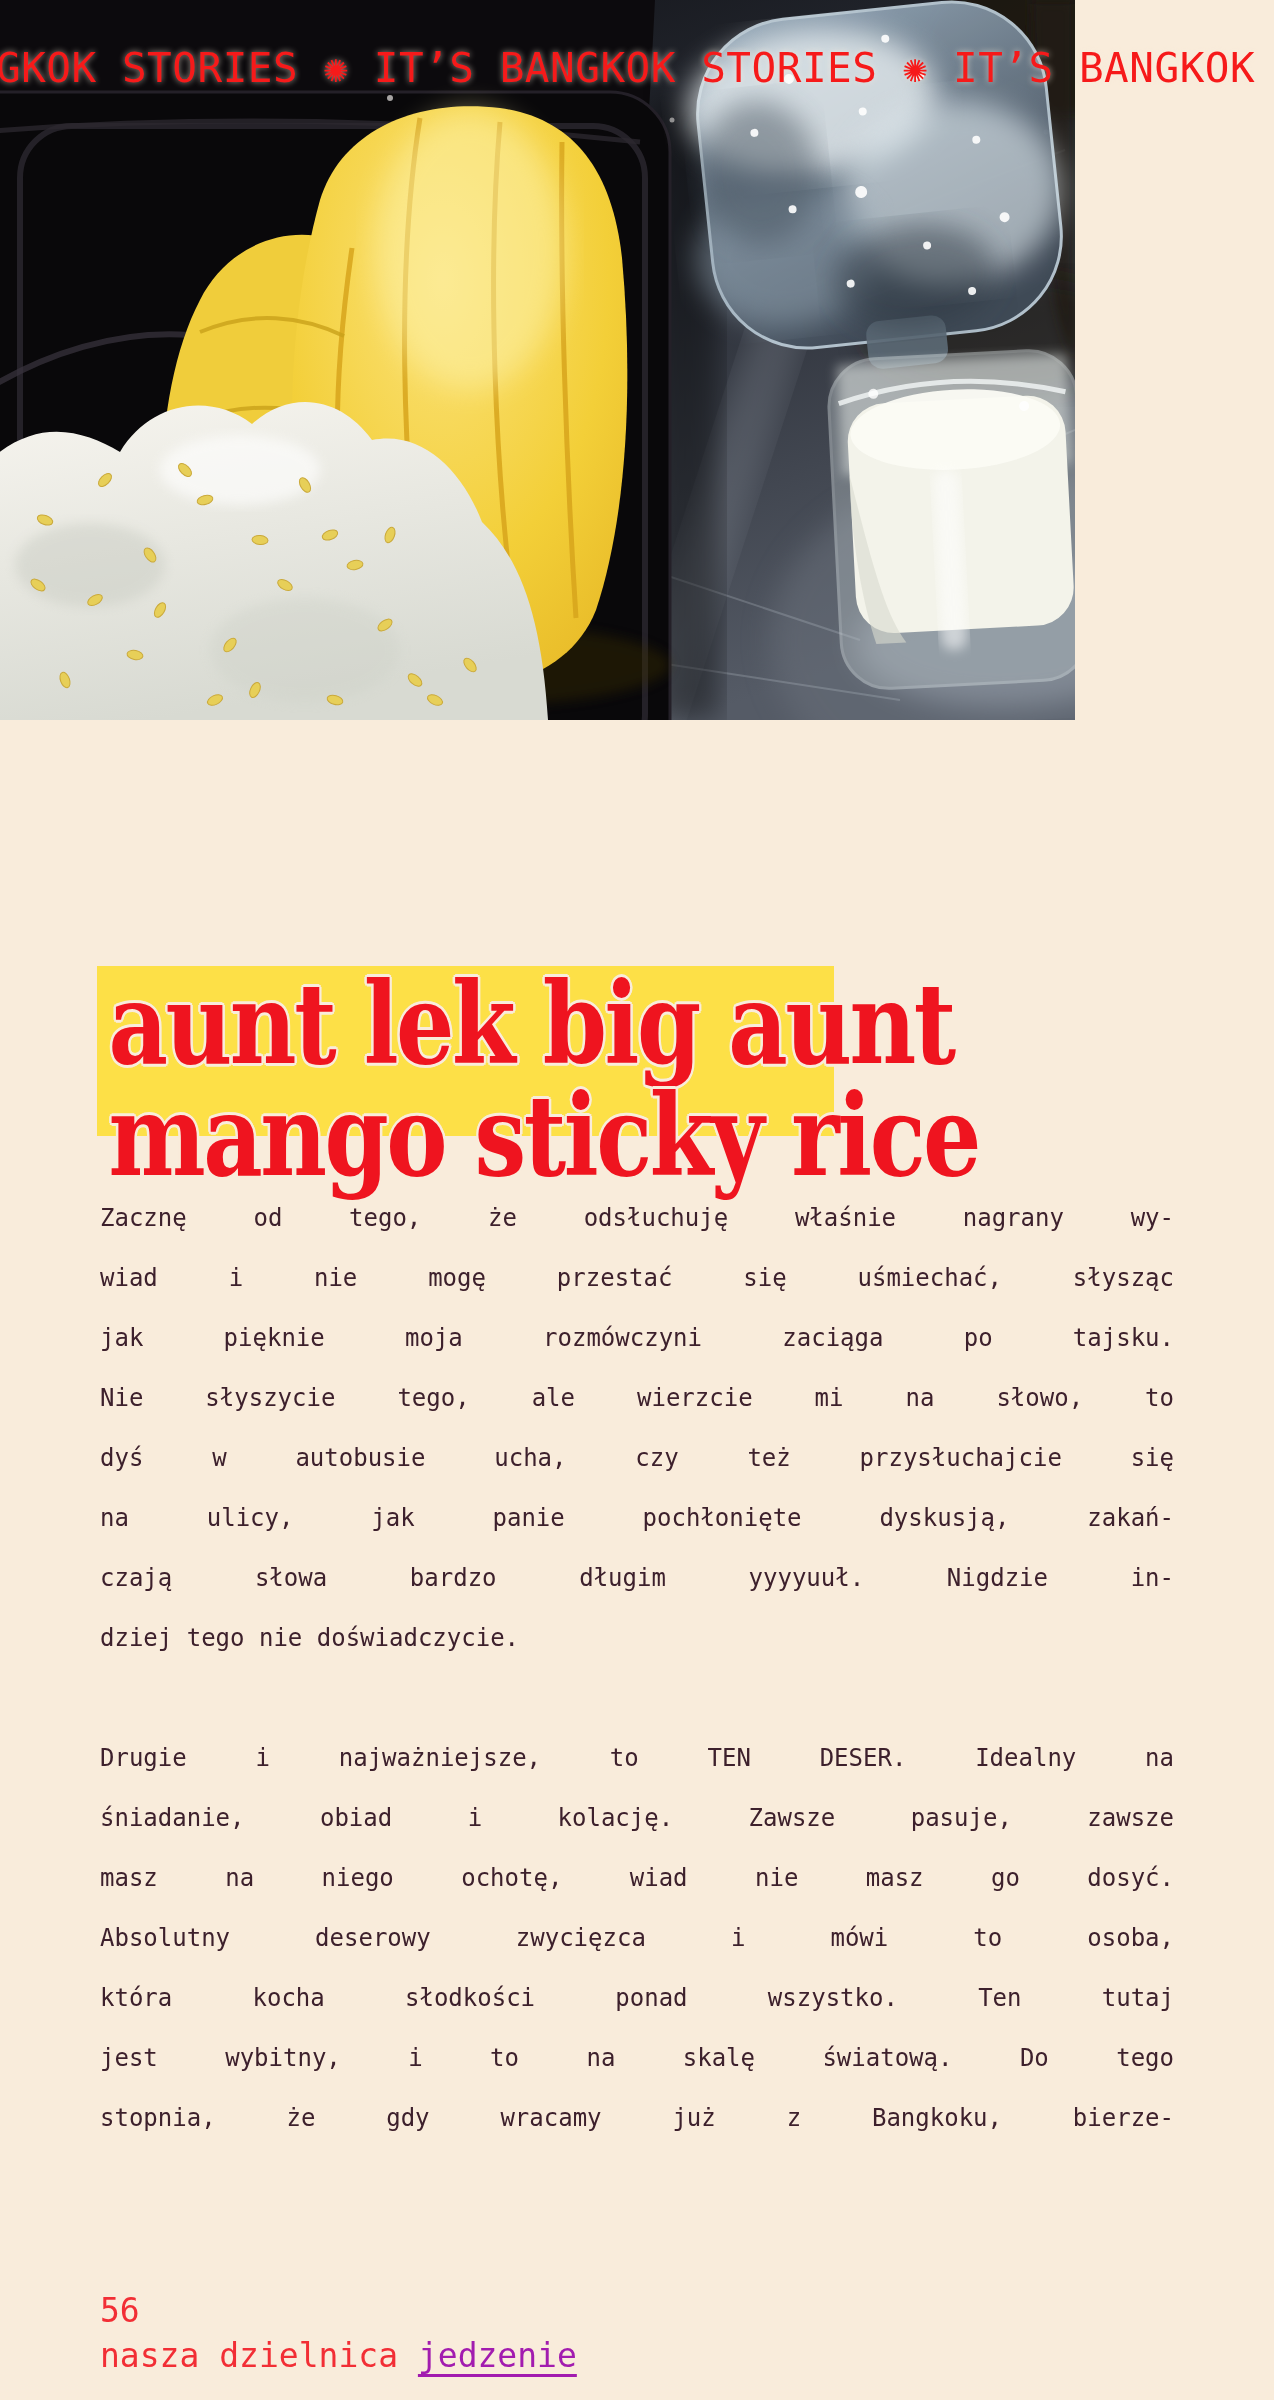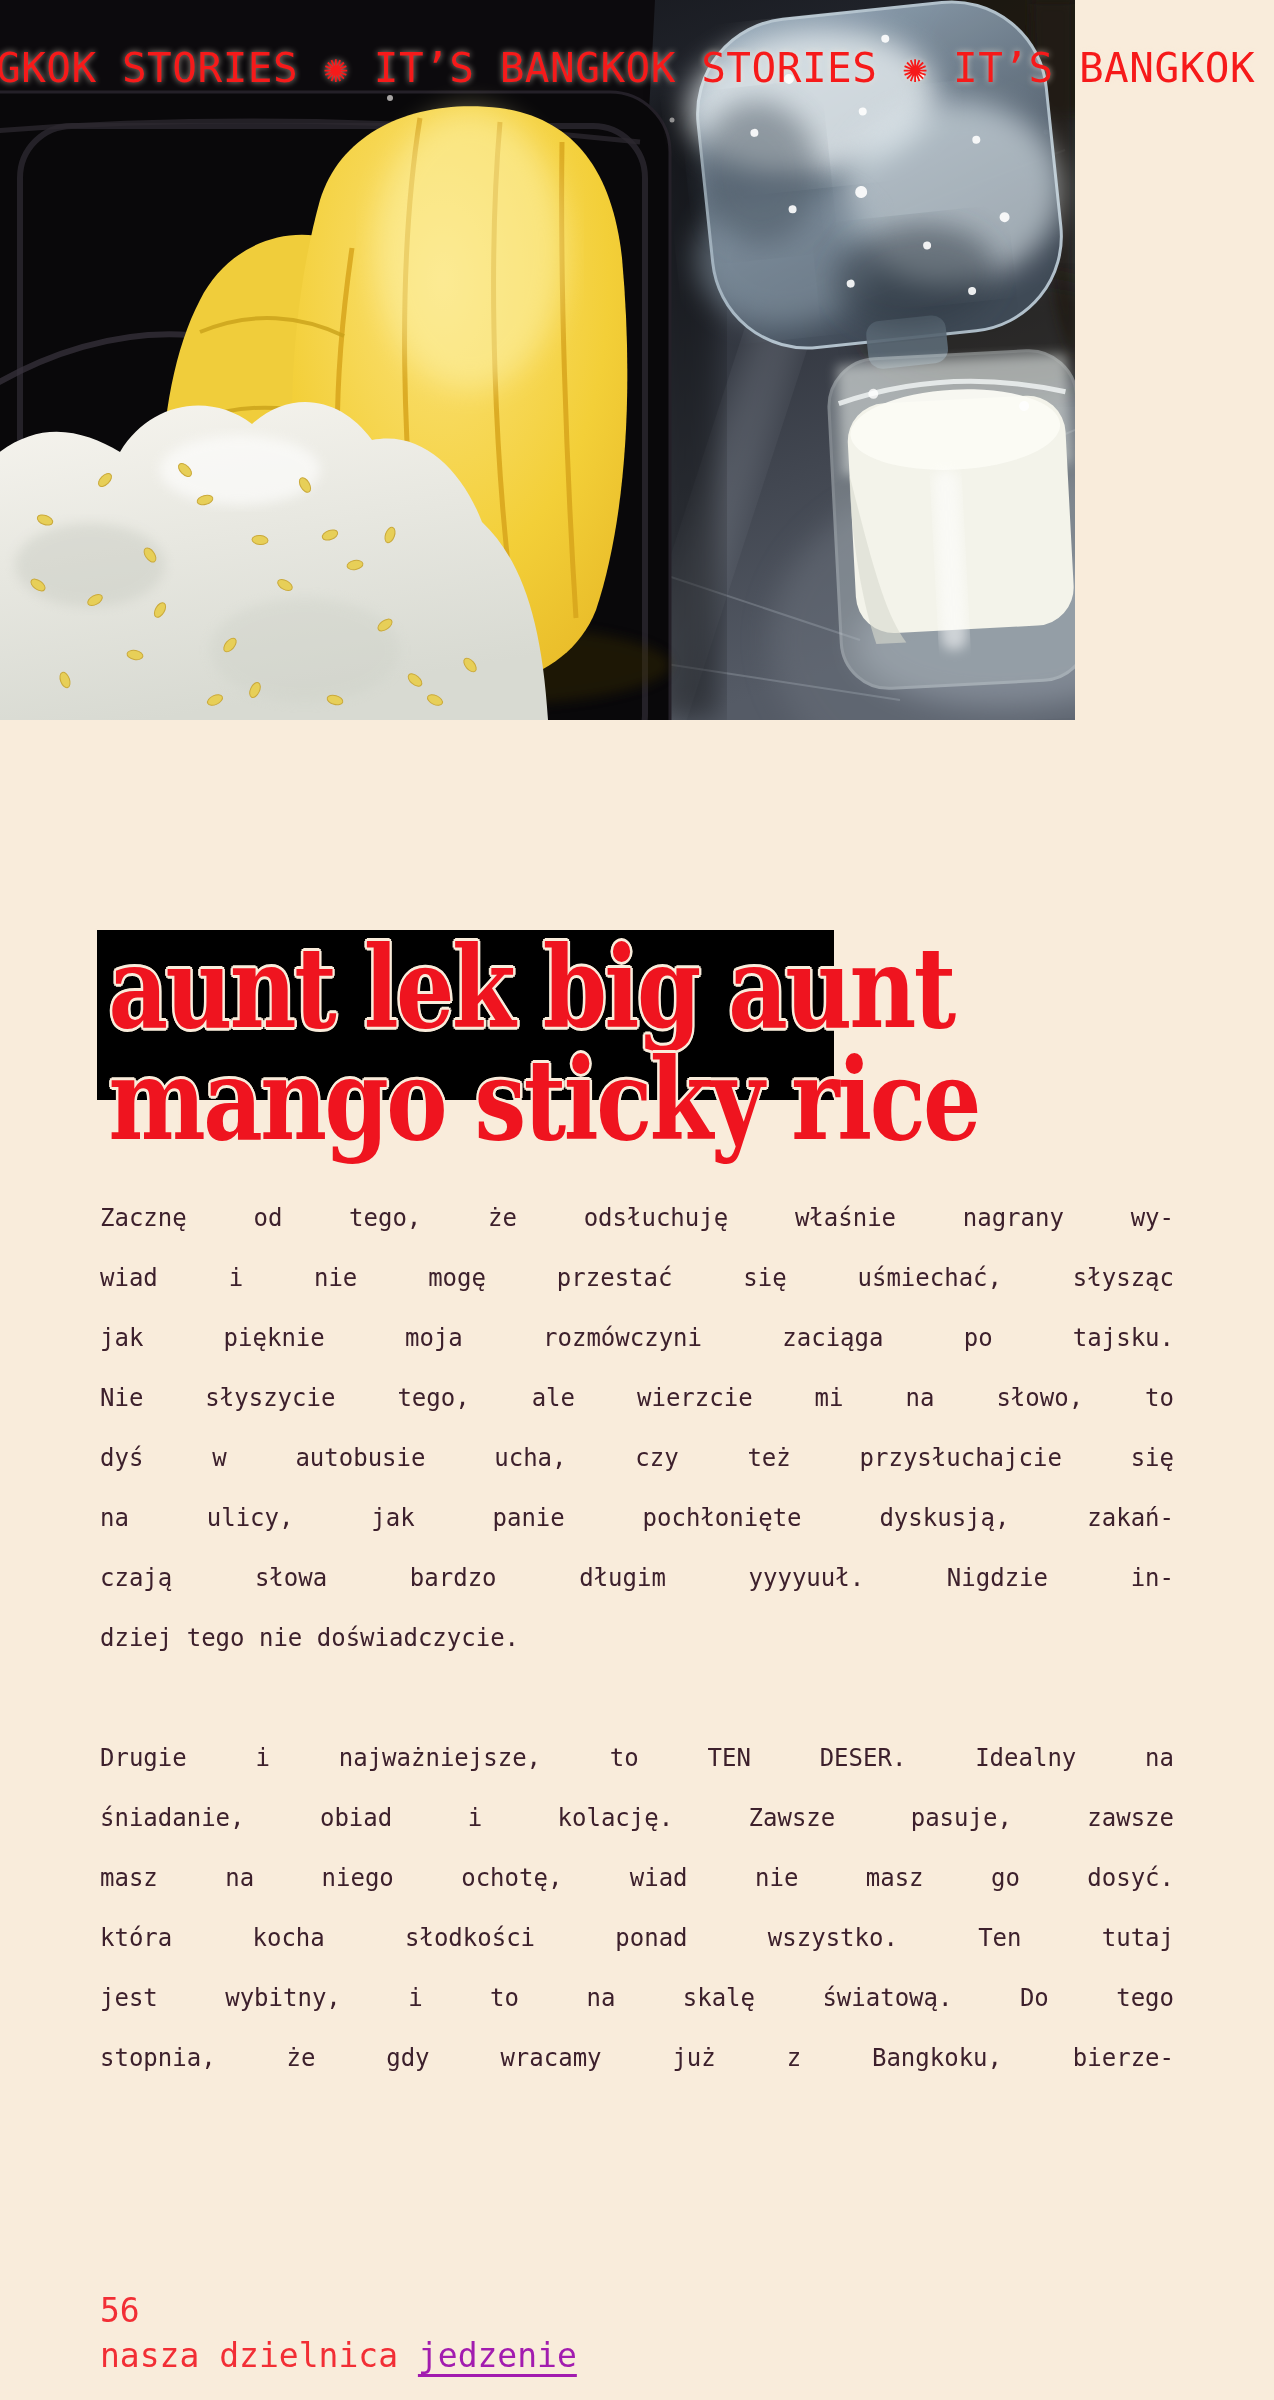--- a/index.html
+++ b/index.html
@@ -17,22 +17,22 @@
   
   .banner{
     position:absolute;left:-4px;top:44px;width:1290px;height:48px;
     font-size:41px;line-height:48px;letter-spacing:.5px;white-space:nowrap;
     color:#f61a1a;
     text-shadow:0 0 6px rgba(249,236,219,.65);
     z-index:5;overflow:hidden;
   }
   
   .title-box{
-    position:absolute;left:97px;top:930px;width:737px;height:170px;
-    background:#000000;z-index:4;
+    position:absolute;left:97px;top:966px;width:737px;height:170px;
+    background:#fde047;z-index:4;
   }
   .title-box h1{
     margin:0;padding:2px 0 0 14px;width:990px;
     font-family:"DejaVu Serif", serif;font-weight:bold;
     font-size:112px;line-height:112px;letter-spacing:-3px;
     color:#ef141f;
     transform:scaleX(.82);transform-origin:0 0;
     text-shadow:3px 0 0 #f9ecdb,-3px 0 0 #f9ecdb,0 3px 0 #f9ecdb,0 -3px 0 #f9ecdb,
                 2px 2px 0 #f9ecdb,-2px 2px 0 #f9ecdb,2px -2px 0 #f9ecdb,-2px -2px 0 #f9ecdb;
     white-space:nowrap;
@@ -223,20 +223,21 @@
       <div class="line">Nie słyszycie tego, ale wierzcie mi na słowo, to</div>
       <div class="line">dyś w autobusie ucha, czy też przysłuchajcie się</div>
       <div class="line">na ulicy, jak panie pochłonięte dyskusją, zakań-</div>
       <div class="line">czają słowa bardzo długim yyyyuuł. Nigdzie in-</div>
       <div class="line last">dziej tego nie doświadczycie.</div>
     </div>
     <div class="para">
       <div class="line">Drugie i najważniejsze, to TEN DESER. Idealny na</div>
       <div class="line">śniadanie, obiad i kolację. Zawsze pasuje, zawsze</div>
       <div class="line">masz na niego ochotę, wiad nie masz go dosyć.</div>
+      <div class="line">Absolutny deserowy zwycięzca i mówi to osoba,</div>
       <div class="line">która kocha słodkości ponad wszystko. Ten tutaj</div>
       <div class="line">jest wybitny, i to na skalę światową. Do tego</div>
       <div class="line">stopnia, że gdy wracamy już z Bangkoku, bierze-</div>
     </div>
   </div>
 
 <div class="footer">
   <span>56</span>
   <span>
     <span>nasza dzielnica</span>

